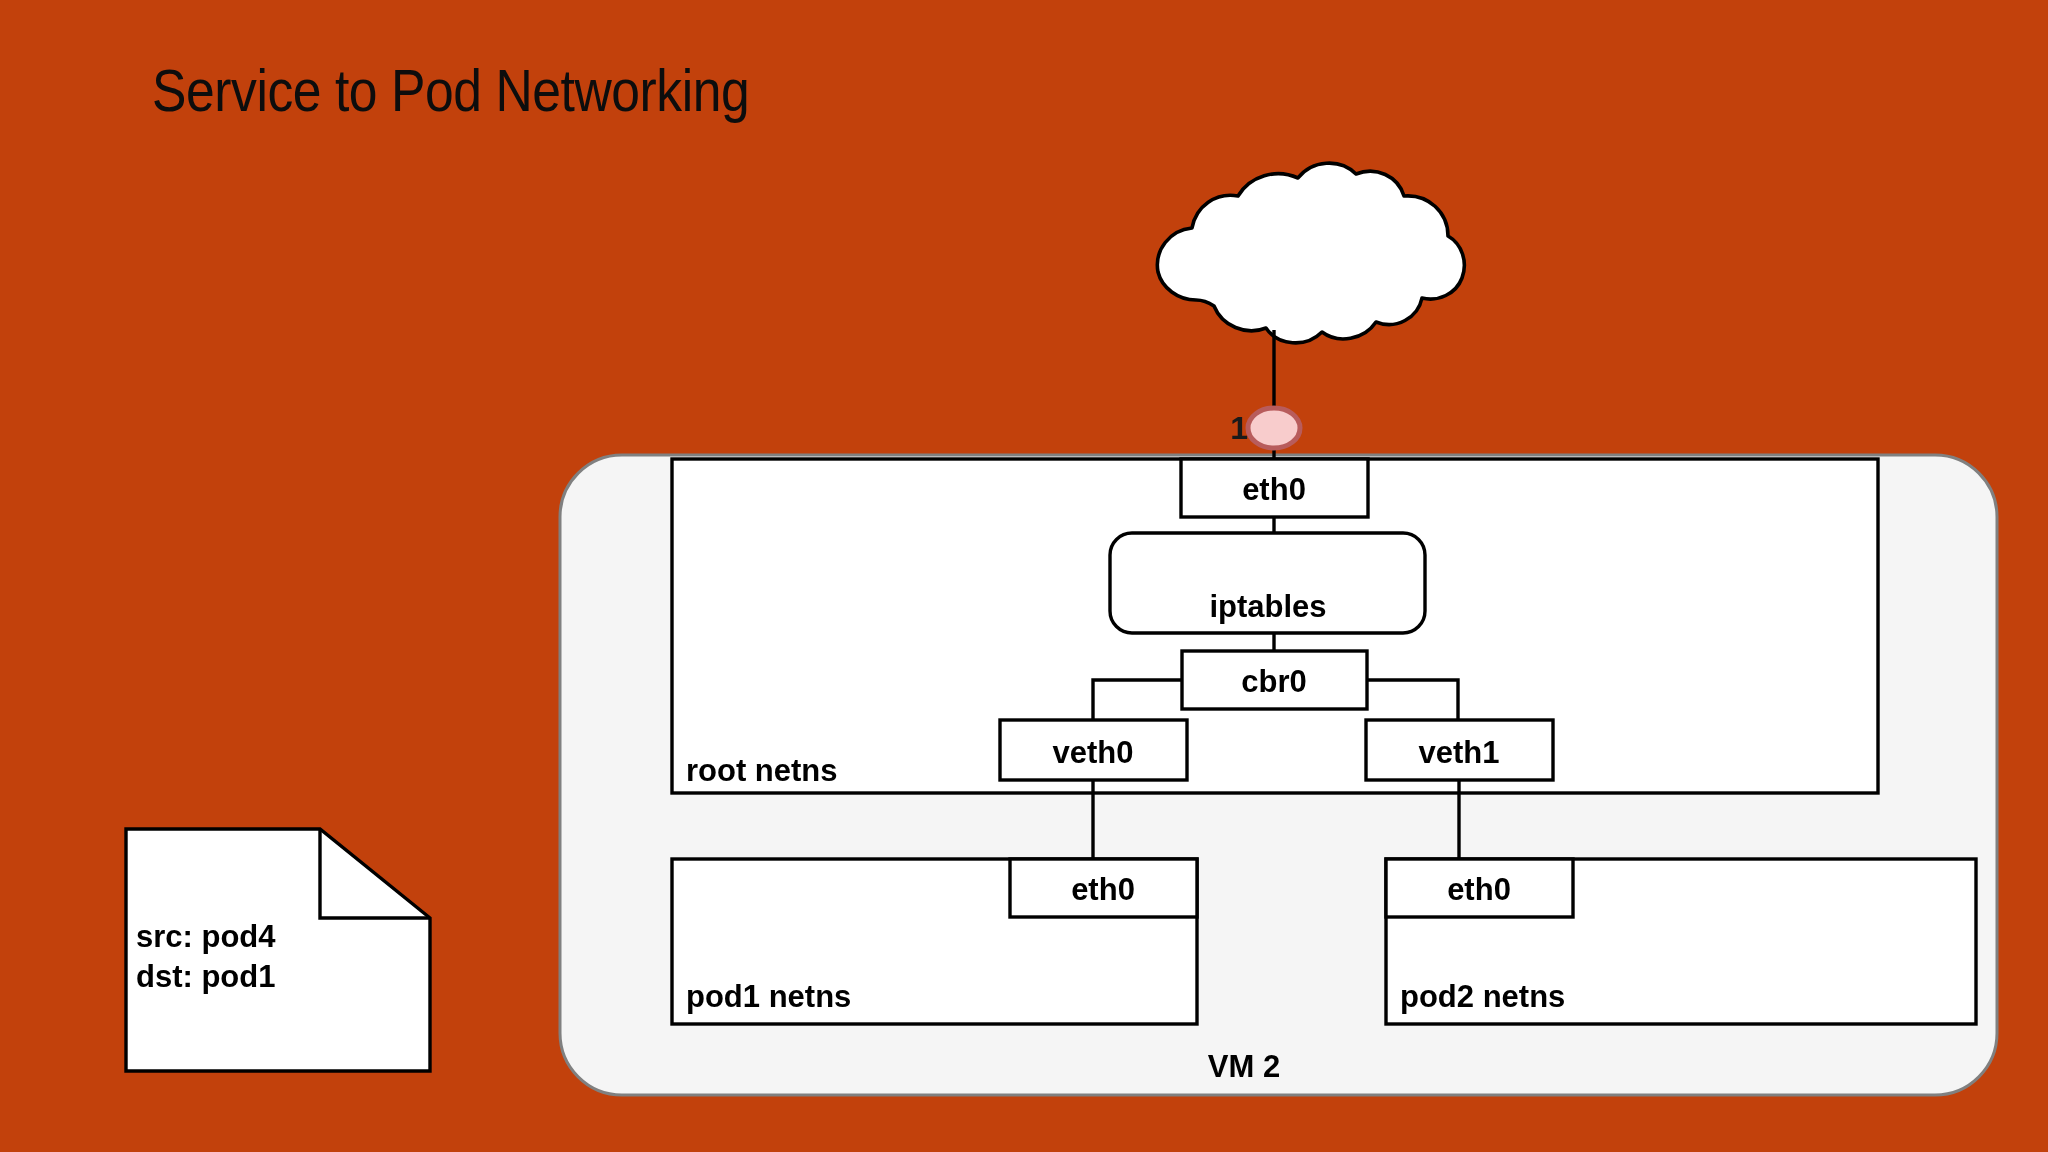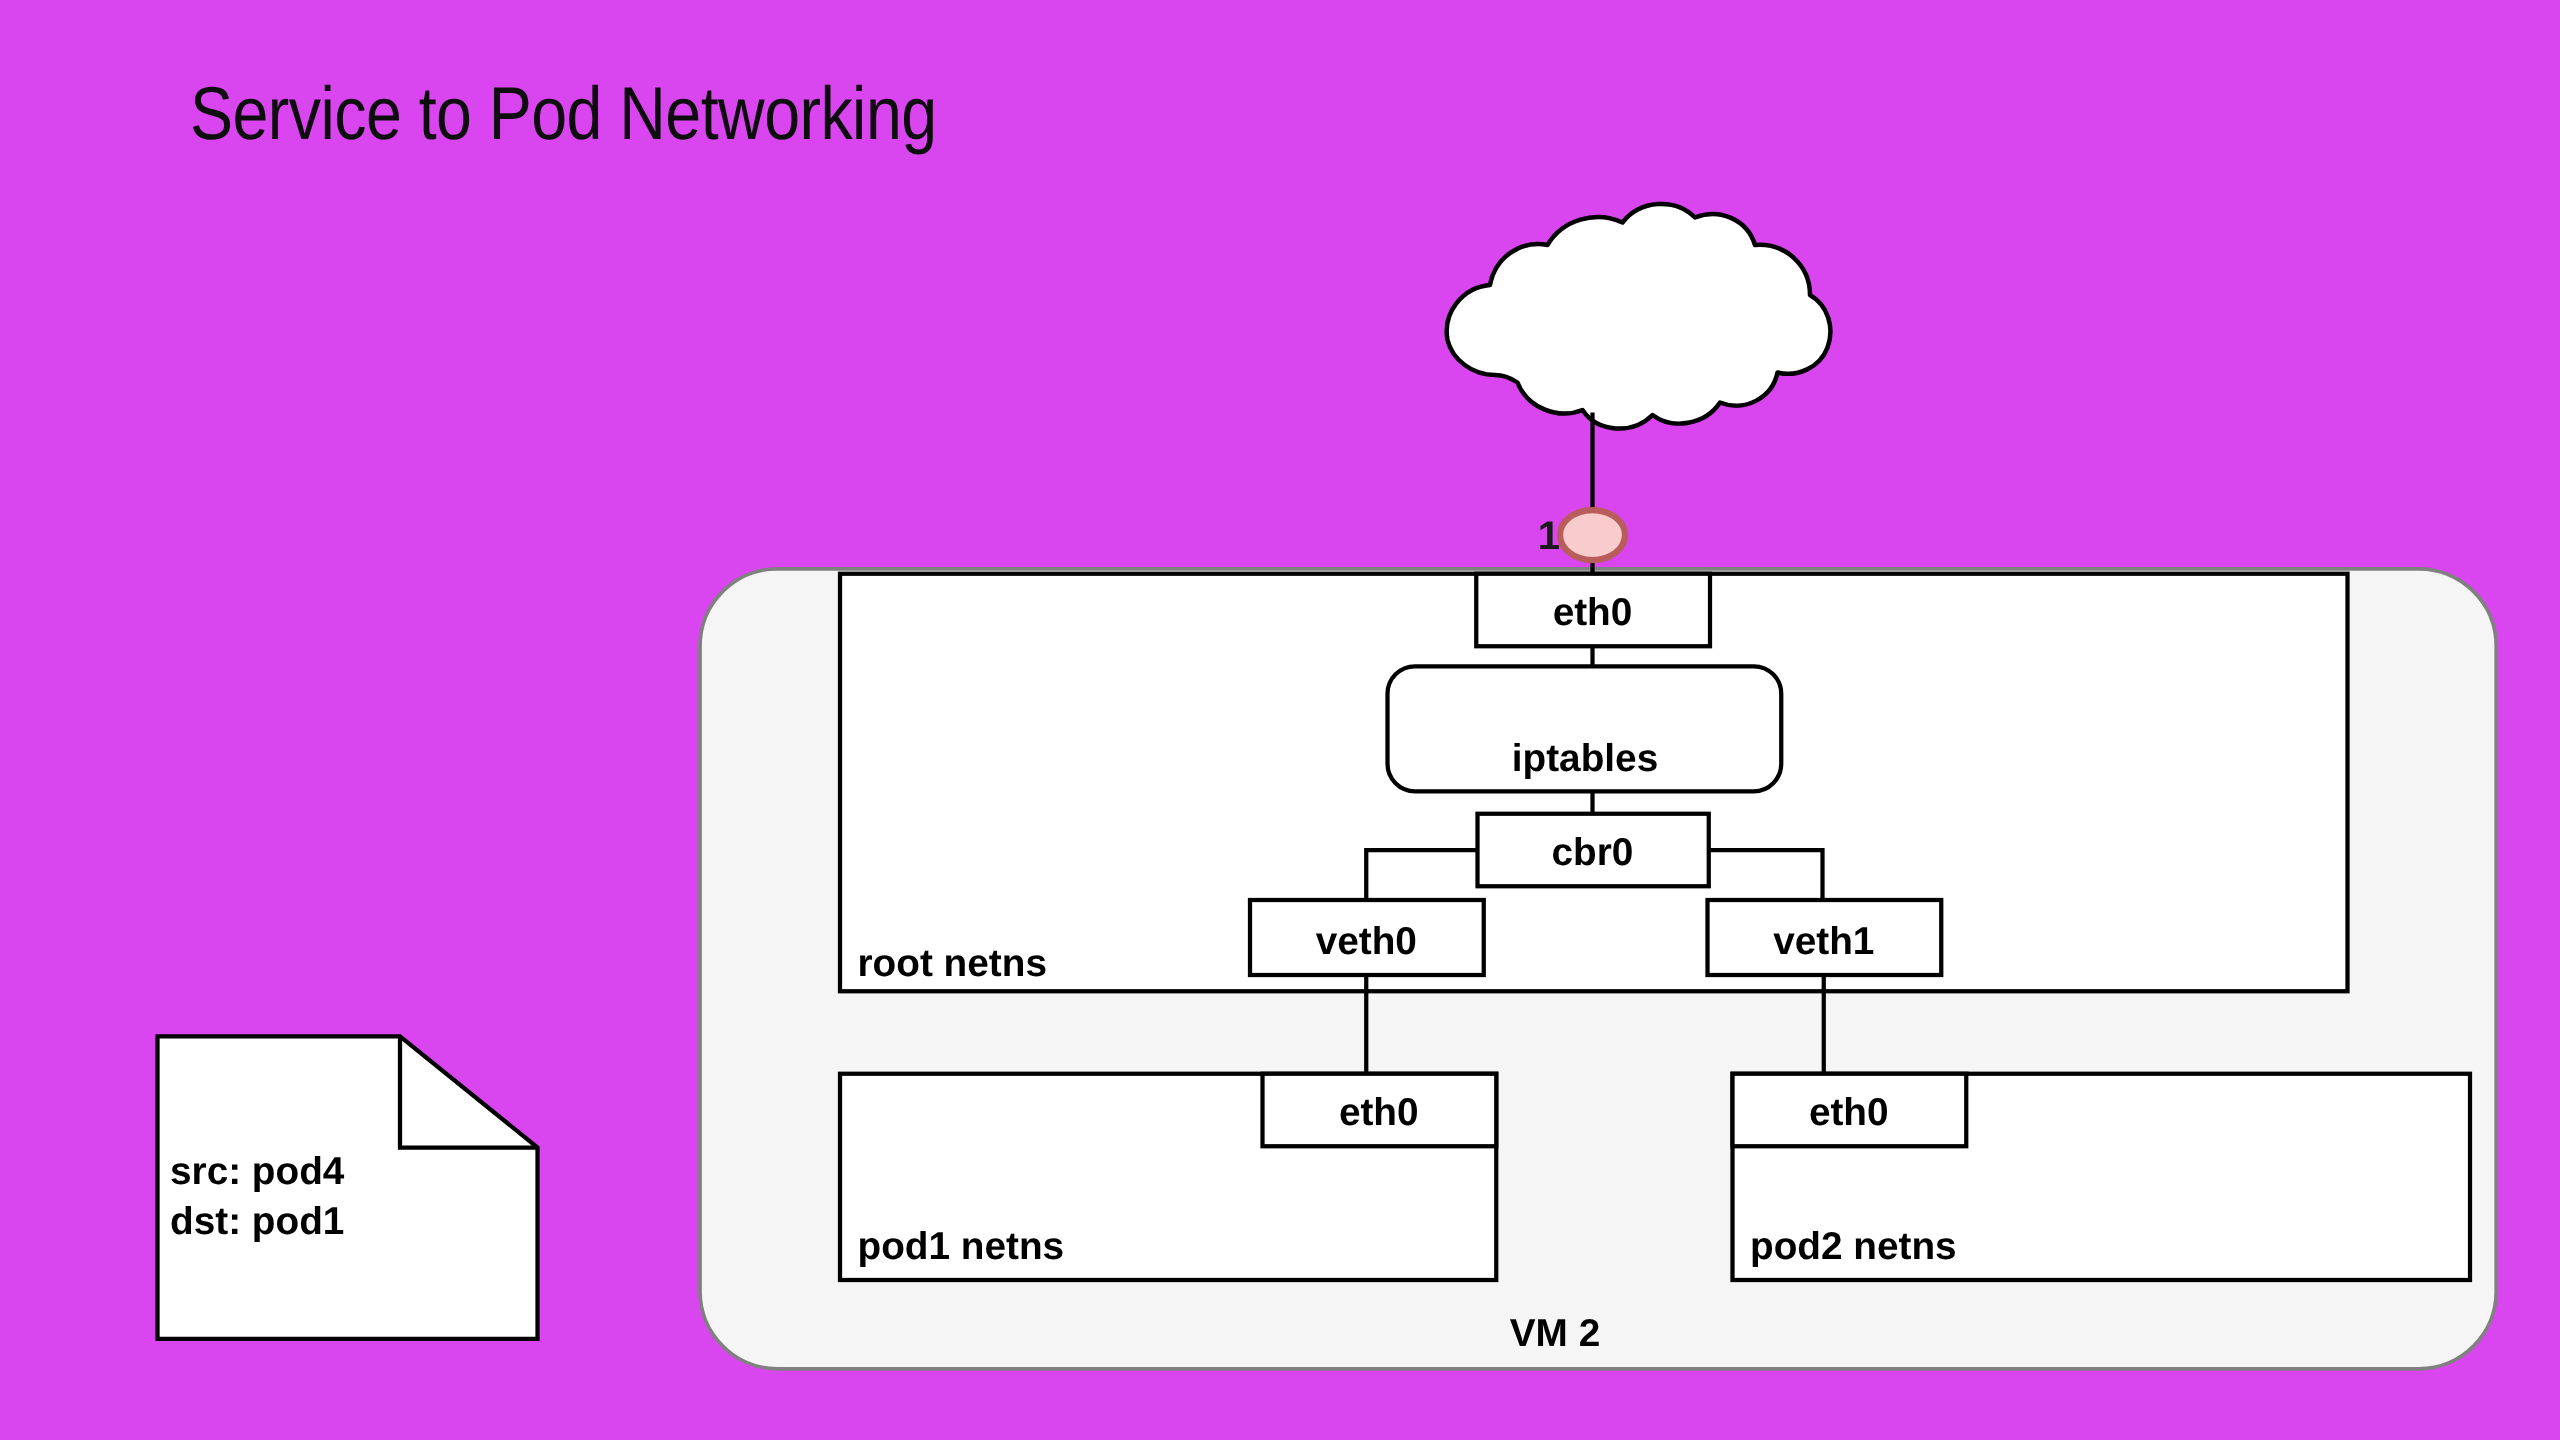--- a/index.html
+++ b/index.html
@@ -12,21 +12,21 @@
     height: 1152px;
     font-family: "Liberation Sans", sans-serif;
     overflow: hidden;
     position: relative;
   }
   #slide {
     position: absolute;
     inset: 0;
     width: 2048px;
     height: 1152px;
-    background: #d946ef;
+    background: #c2410c;
   }
   #slide-title {
     position: absolute;
     left: 152px;
     top: 56px;
     font-family: "Liberation Sans", sans-serif;
     font-size: 60px;
     font-weight: 400;
     color: #0d0d0d;
     letter-spacing: -0.5px;

